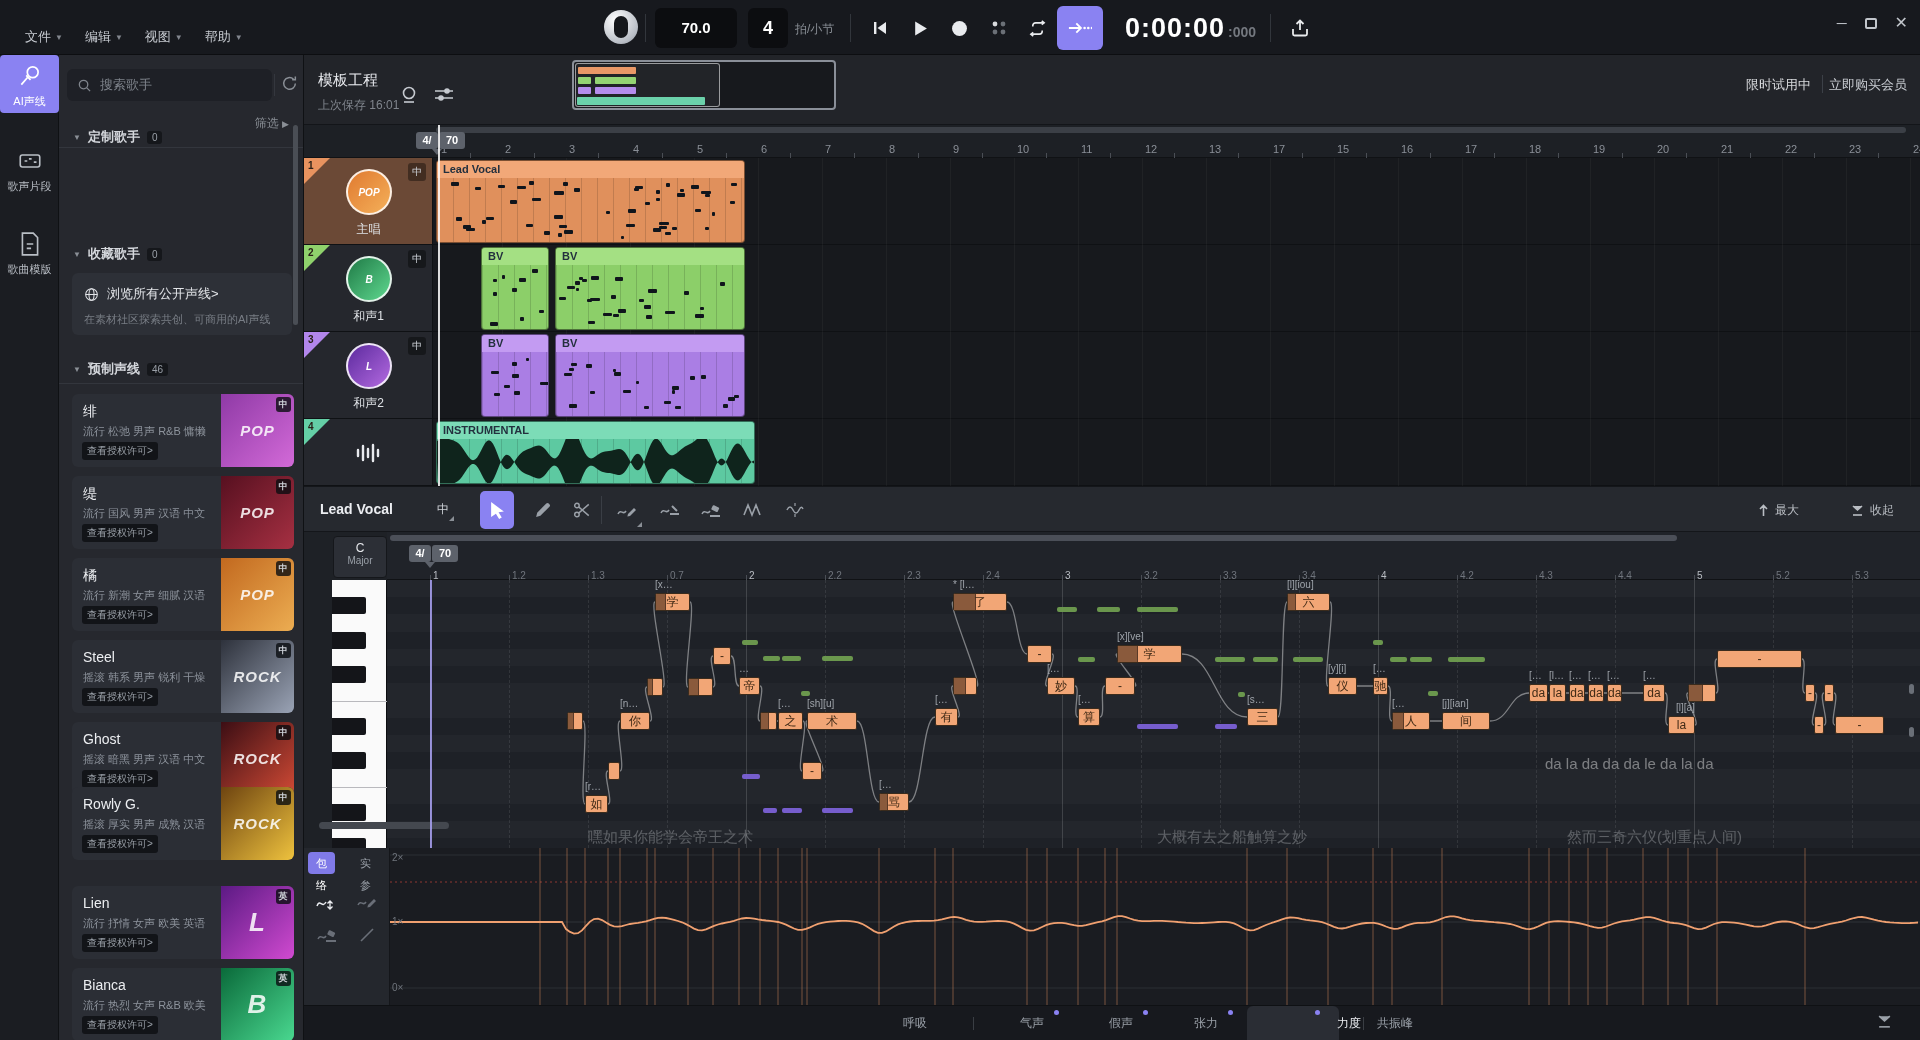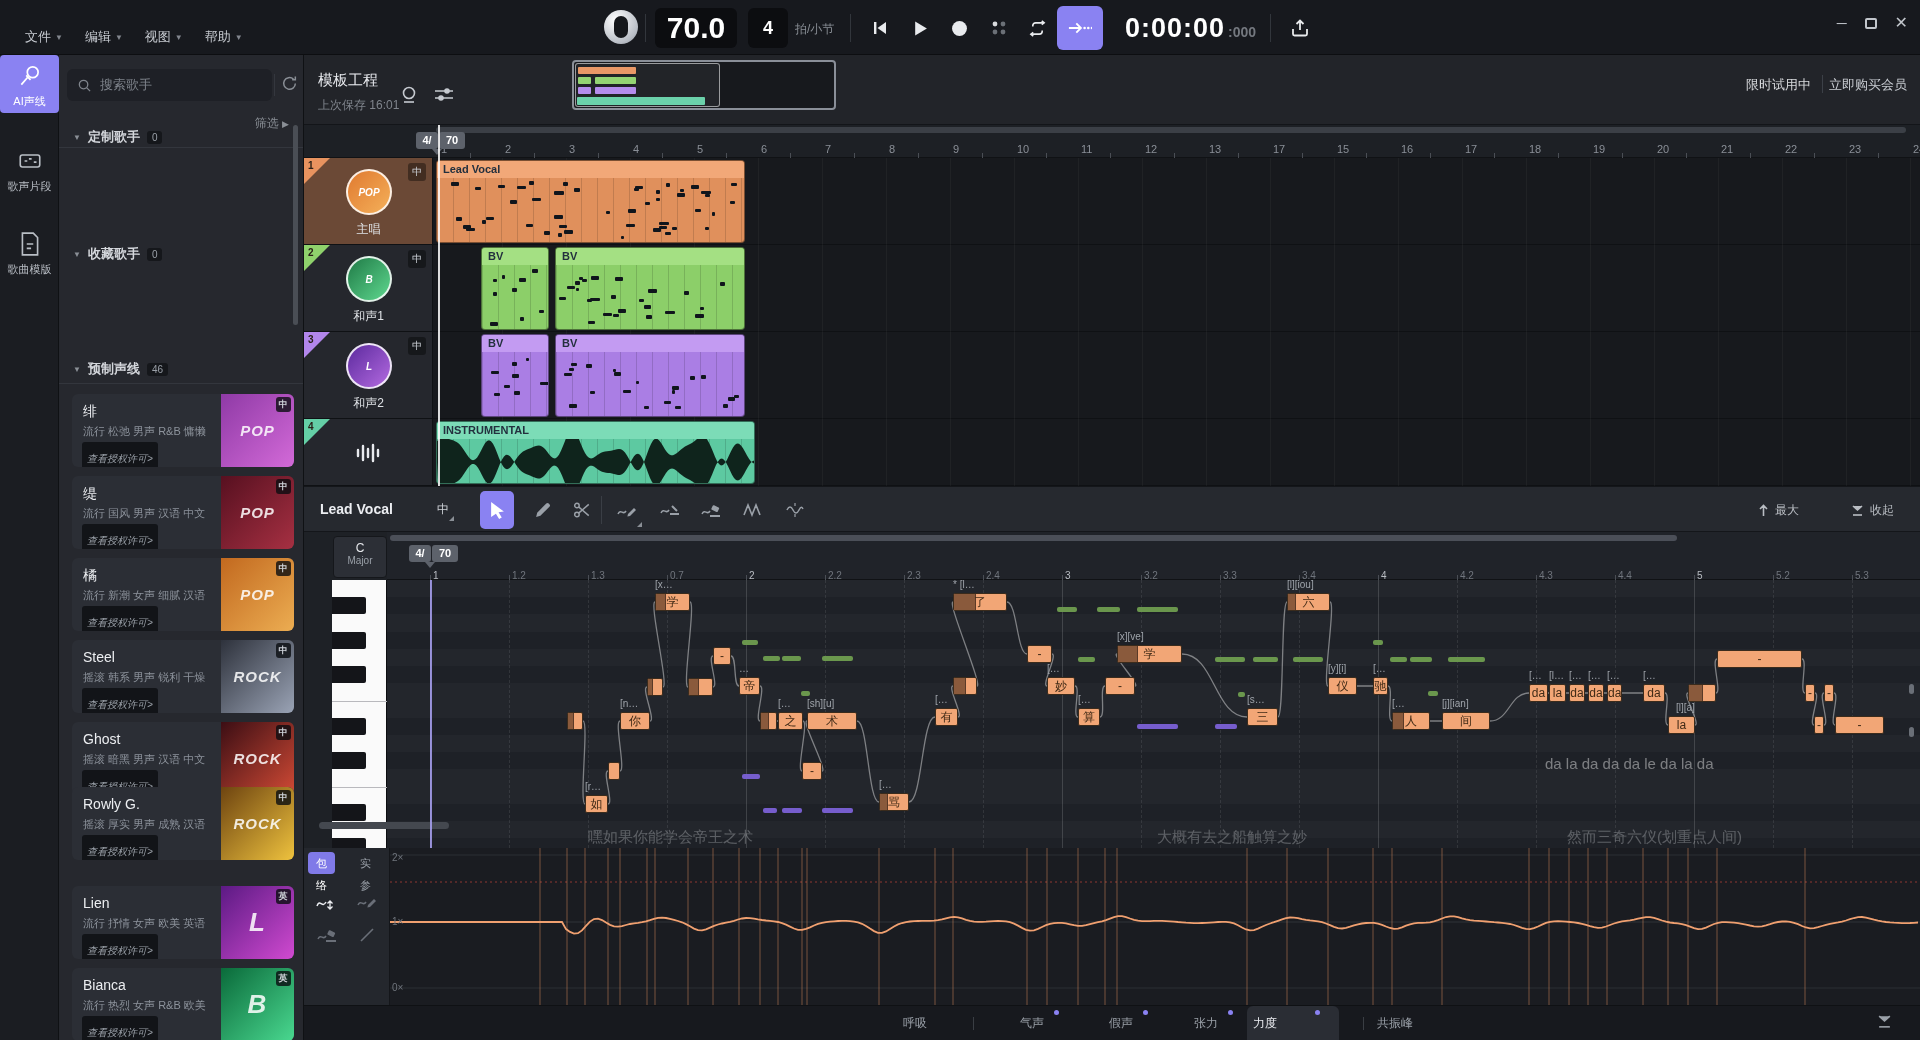--- a/index.html
+++ b/index.html
@@ -6,21 +6,21 @@
   html,body { width:1920px; height:1040px; overflow:hidden; background:#131519;
     font-family:"Liberation Sans","DejaVu Sans",sans-serif; color:#c9cdd3; }
   svg { display:block; }
 
   
   #topbar { position:absolute; left:0; top:0; width:1920px; height:55px; background:#17191e; border-bottom:1px solid #0d0e11; z-index:40;}
   #menus { position:absolute; left:25px; top:28px; display:flex; gap:22px; font-size:13px; color:#c6cad0;}
   .menu-item { cursor:default; display:flex; align-items:center; gap:4px;}
   .menu-item .carat { font-size:8px; color:#82868e; }
   .tbox { position:absolute; background:#0c0d10; border-radius:6px; color:#fff; font-weight:bold; text-align:center; }
-  #tempo-box { left:655px; top:8px; width:82px; height:40px; font-size:30px; line-height:40px;}
+  #tempo-box { left:655px; top:8px; width:82px; height:40px; font-size:15px; line-height:40px;}
   #beat-box  { left:748px; top:8px; width:40px; height:40px; font-size:18px; line-height:40px;}
   #beat-unit { position:absolute; left:795px; top:21px; font-size:12px; color:#8a8f96;}
   .tdiv { position:absolute; top:14px; width:1px; height:28px; background:#32363c; }
   .tbtn { position:absolute; top:13px; width:30px; height:30px; display:flex; align-items:center; justify-content:center; color:#e9ebee; cursor:pointer;}
   #follow-btn { position:absolute; left:1057px; top:6px; width:46px; height:44px; background:#8a82f2; border-radius:6px; display:flex; align-items:center; justify-content:center;}
   #time-main { position:absolute; left:1125px; top:13px; font-size:27px; font-weight:bold; color:#fff; letter-spacing:1px;}
   #time-ms { position:absolute; left:1228px; top:24px; font-size:14px; color:#74787f; font-weight:bold;}
   #metro-ball { position:absolute; left:604px; top:10px; width:34px; height:34px; border-radius:50%; background:radial-gradient(circle at 35% 30%,#ffffff,#b9bec6 70%,#8b9098); }
   #metro-ball i { position:absolute; left:10px; top:6px; width:14px; height:22px; background:#15171b; border-radius:7px; }
   #win-ctrl { position:absolute; right:12px; top:16px; display:flex; gap:18px; align-items:center; color:#c2c6cc;}
@@ -43,21 +43,21 @@
   .sec-head { position:absolute; left:14px; display:flex; align-items:center; gap:7px; font-size:13px; color:#d4d7dc; font-weight:bold;}
   .sec-head .tri { font-size:8px; color:#8a8f96;}
   .sec-count { background:#15171b; color:#9aa0a8; font-size:10px; font-weight:normal; padding:1px 5px; border-radius:3px;}
   .sec-card { position:absolute; left:13px; width:220px; background:#2d3037; border-radius:6px; padding:12px 12px; }
   .sec-card .cta { font-size:13px; font-weight:bold; display:flex; gap:8px; align-items:center; cursor:pointer;}
   .sec-card .desc { font-size:11px; margin-top:9px; white-space:nowrap; overflow:hidden;}
   .hr { position:absolute; left:0; width:245px; height:1px; background:#33363d;}
   .vcard { position:absolute; left:13px; width:222px; height:73px; background:#2b2e35; border-radius:6px; cursor:pointer; overflow:hidden;}
   .vcard .vname { position:absolute; left:11px; top:9px; font-size:14px; color:#eceef1;}
   .vcard .vtags { position:absolute; left:11px; top:30px; width:135px; font-size:11px; color:#8d939c; white-space:nowrap; overflow:hidden;}
-  .vcard .vlic  { position:absolute; left:10px; top:48px; font-size:10px; color:#9aa0a8; background:#121418; border-radius:3px; padding:10px 5px;font-style:italic;}
+  .vcard .vlic  { position:absolute; left:10px; top:48px; font-size:10px; color:#9aa0a8; background:#121418; border-radius:3px; padding:2px 5px;}
   .vart { position:absolute; right:0; top:0; width:73px; height:73px; display:flex; align-items:center; justify-content:center; font-weight:bold; font-style:italic; color:rgba(255,255,255,.85); letter-spacing:1px;}
   .vbadge { position:absolute; right:3px; top:3px; width:15px; height:15px; background:rgba(10,12,16,.8); border-radius:3px; color:#cfd3d9; font-size:9px; font-style:normal; display:flex; align-items:center; justify-content:center;}
   #side-scroll { position:absolute; left:234px; top:70px; width:5px; height:200px; background:#4a4e55; border-radius:3px;}
 
   
   #main-header { position:absolute; left:304px; top:55px; width:1616px; height:70px; background:#222429; border-bottom:1px solid #131519; z-index:20;}
   #proj-title { position:absolute; left:14px; top:16px; font-size:15px; color:#e9ebef;}
   #proj-saved { position:absolute; left:14px; top:42px; font-size:12px; color:#7f848c;}
   .hd-icon { position:absolute; top:30px; color:#c6cad0; cursor:pointer;}
   #minimap { position:absolute; left:268px; top:5px; width:264px; height:50px; background:#17191d; border:2px solid #8a8f98; border-radius:4px;}
@@ -287,20 +287,33 @@
   <div class="sec-head" style="top:73px">
     <span class="tri">▼</span>
     <span>定制歌手</span>
     <span class="sec-count">0</span>
   </div>
 
   <div class="sec-head" style="top:190px">
     <span class="tri">▼</span>
     <span>收藏歌手</span>
     <span class="sec-count">0</span>
+  </div>
+  <div class="sec-card" style="top:218px;height:62px">
+    <div class="cta" style="color:#e3e5e9; font-weight:normal;">
+      <span>
+          <svg width="15" height="15" viewBox="0 0 16 16" fill="none" stroke="currentColor" stroke-width="1.1">
+            <circle cx="8" cy="8" r="6.2"></circle>
+            <ellipse cx="8" cy="8" rx="2.7" ry="6.2"></ellipse>
+            <path d="M1.8 8h12.4"></path>
+          </svg>
+        </span>
+      <span>浏览所有公开声线&gt;</span>
+    </div>
+    <div class="desc" style="color:#787d85">在素材社区探索共创、可商用的AI声线</div>
   </div>
 
   <div class="sec-head" style="top:305px">
     <span class="tri">▼</span>
     <span>预制声线</span>
     <span class="sec-count">46</span>
   </div>
   <div class="hr" style="top:328px"></div>
   <div id="voice-list">
       <div class="vcard" style="top: 339px;">
@@ -1090,21 +1103,21 @@
 <div id="bottom-bar">
   <div id="btabs">
       <div class="btab" style="left: 611px;">呼吸</div>
       <div class="btab" style="left: 728px;">气声</div>
       <div class="btab-dot" style="left: 750px;"></div>
       <div class="btab" style="left: 817px;">假声</div>
       <div class="btab-dot" style="left: 839px;"></div>
       <div class="btab" style="left: 902px;">张力</div>
       <div class="btab-dot" style="left: 924px;"></div>
       <div class="btab-box" style="left: 989px;"></div>
-      <div class="btab active" style="left: 961px;">力度</div>
+      <div class="btab active" style="left: 1045px;">力度</div>
       <div class="btab-dot" style="left: 1011px;"></div>
       <div class="btab" style="left: 1091px;">共振峰</div>
       <div class="bsep" style="left: 669px;"></div>
       <div class="bsep" style="left: 1059px;"></div>
     </div>
   <div id="bbar-right">
       <svg width="15" height="15" viewBox="0 0 14 14" fill="none" stroke="currentColor" stroke-width="1.5">
         <path d="M2 2l5 4.5L12 2" fill="currentColor"></path>
         <path d="M2 12h10"></path>
       </svg>

